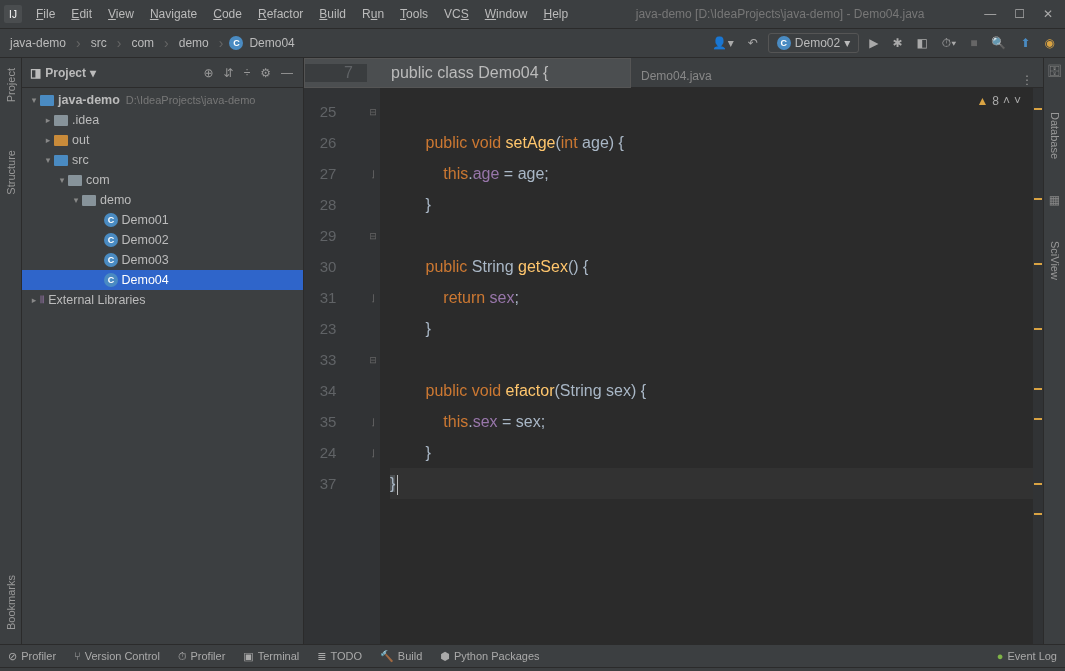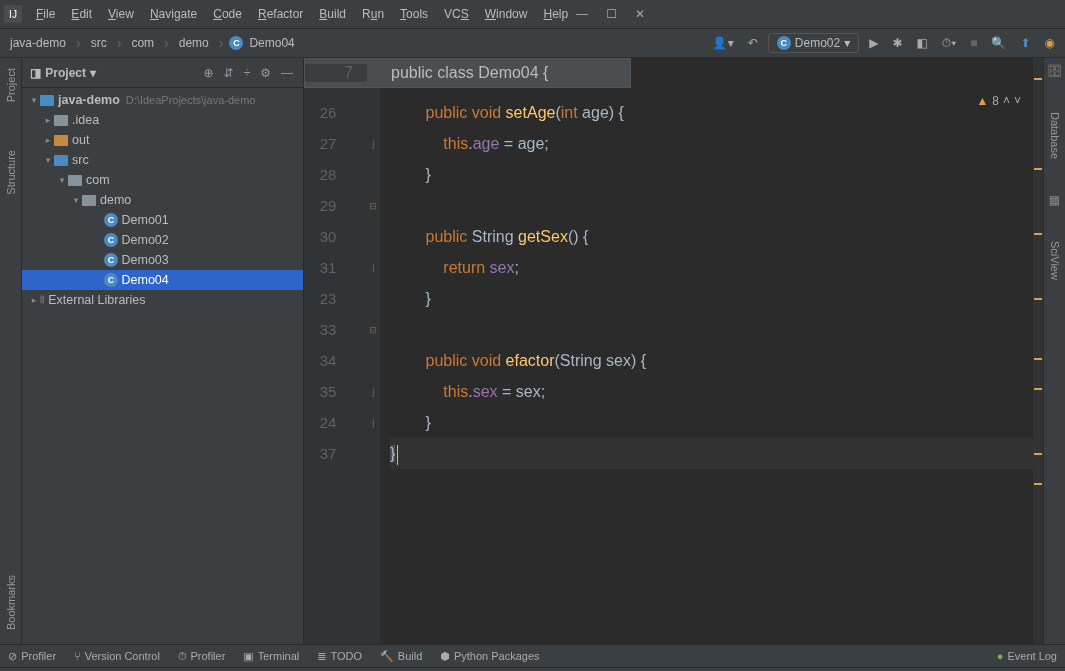--- a/index.html
+++ b/index.html
@@ -85,20 +85,21 @@
     <span><u>N</u>avigate</span>
     <span><u>C</u>ode</span>
     <span><u>R</u>efactor</span>
     <span><u>B</u>uild</span>
     <span>R<u>u</u>n</span>
     <span><u>T</u>ools</span>
     <span>VC<u>S</u></span>
     <span><u>W</u>indow</span>
     <span><u>H</u>elp</span>
   </div>
+  <div class="title-text">java-demo [D:\IdeaProjects\java-demo] - Demo04.java</div>
   <div class="winbtns">
     <span>—</span>
     <span>☐</span>
     <span>✕</span>
   </div>
 </div>
 
 <div class="navbar">
   <div class="breadcrumb">
     <span class="item">java-demo</span>
@@ -190,20 +191,25 @@
           <span>External Libraries</span>
         </div>
     </div>
   </div>
 
   <div class="editor-area">
     <div class="sticky-header" style="width:327px;">
       <span class="ln">7</span>
       <span style="width:14px;"></span>
       <span style="padding-left:10px;text-align:right;"><span class="kw">public</span> <span class="kw">class</span> <span class="plain">Demo04</span> <span class="brace" style="background:#4d5052;">{</span></span>
+    </div>
+    <div class="editor-tabs">
+      <div style="width:325px"></div>
+      <span style="padding:4px 8px; color:#888;">Demo04.java</span>
+      <span class="tab-more">⋮</span>
     </div>
     <div class="inspections">
       <span class="warn">▲</span>
         <span>8</span>
       <span>˄</span>
         <span>˅</span>
     </div>
     <div class="editor-body">
       <div class="gutter">
         <div>25</div>

